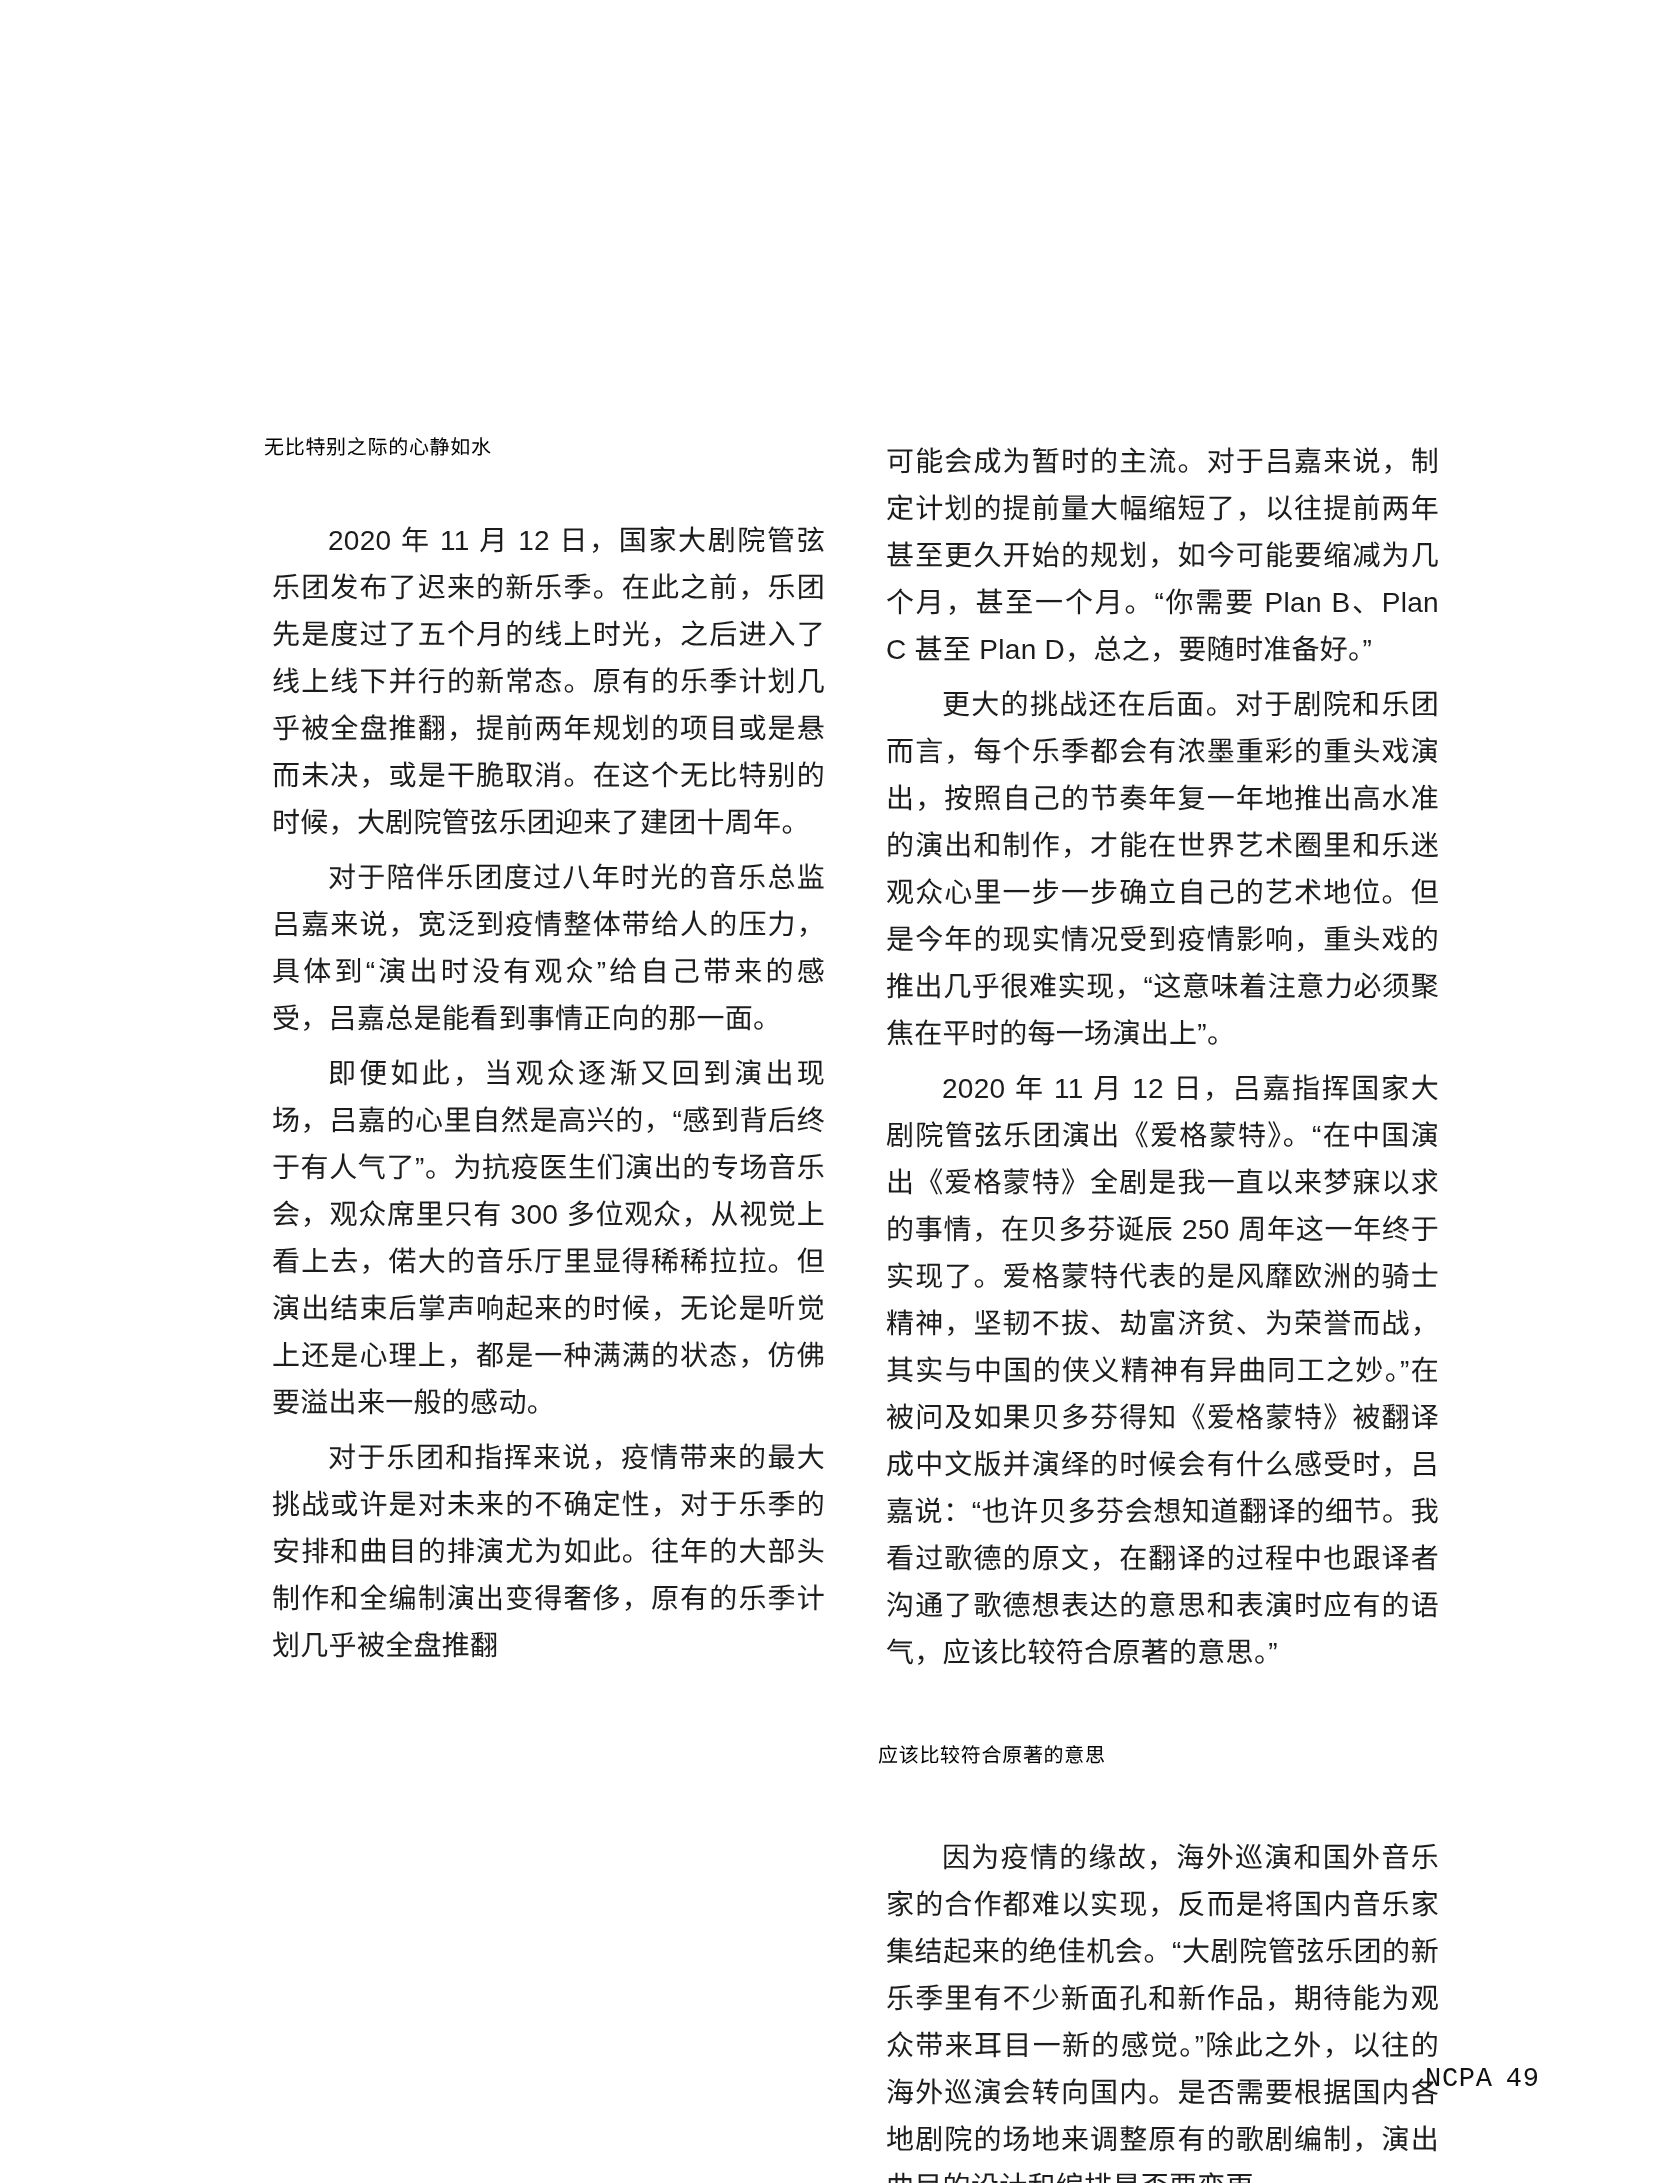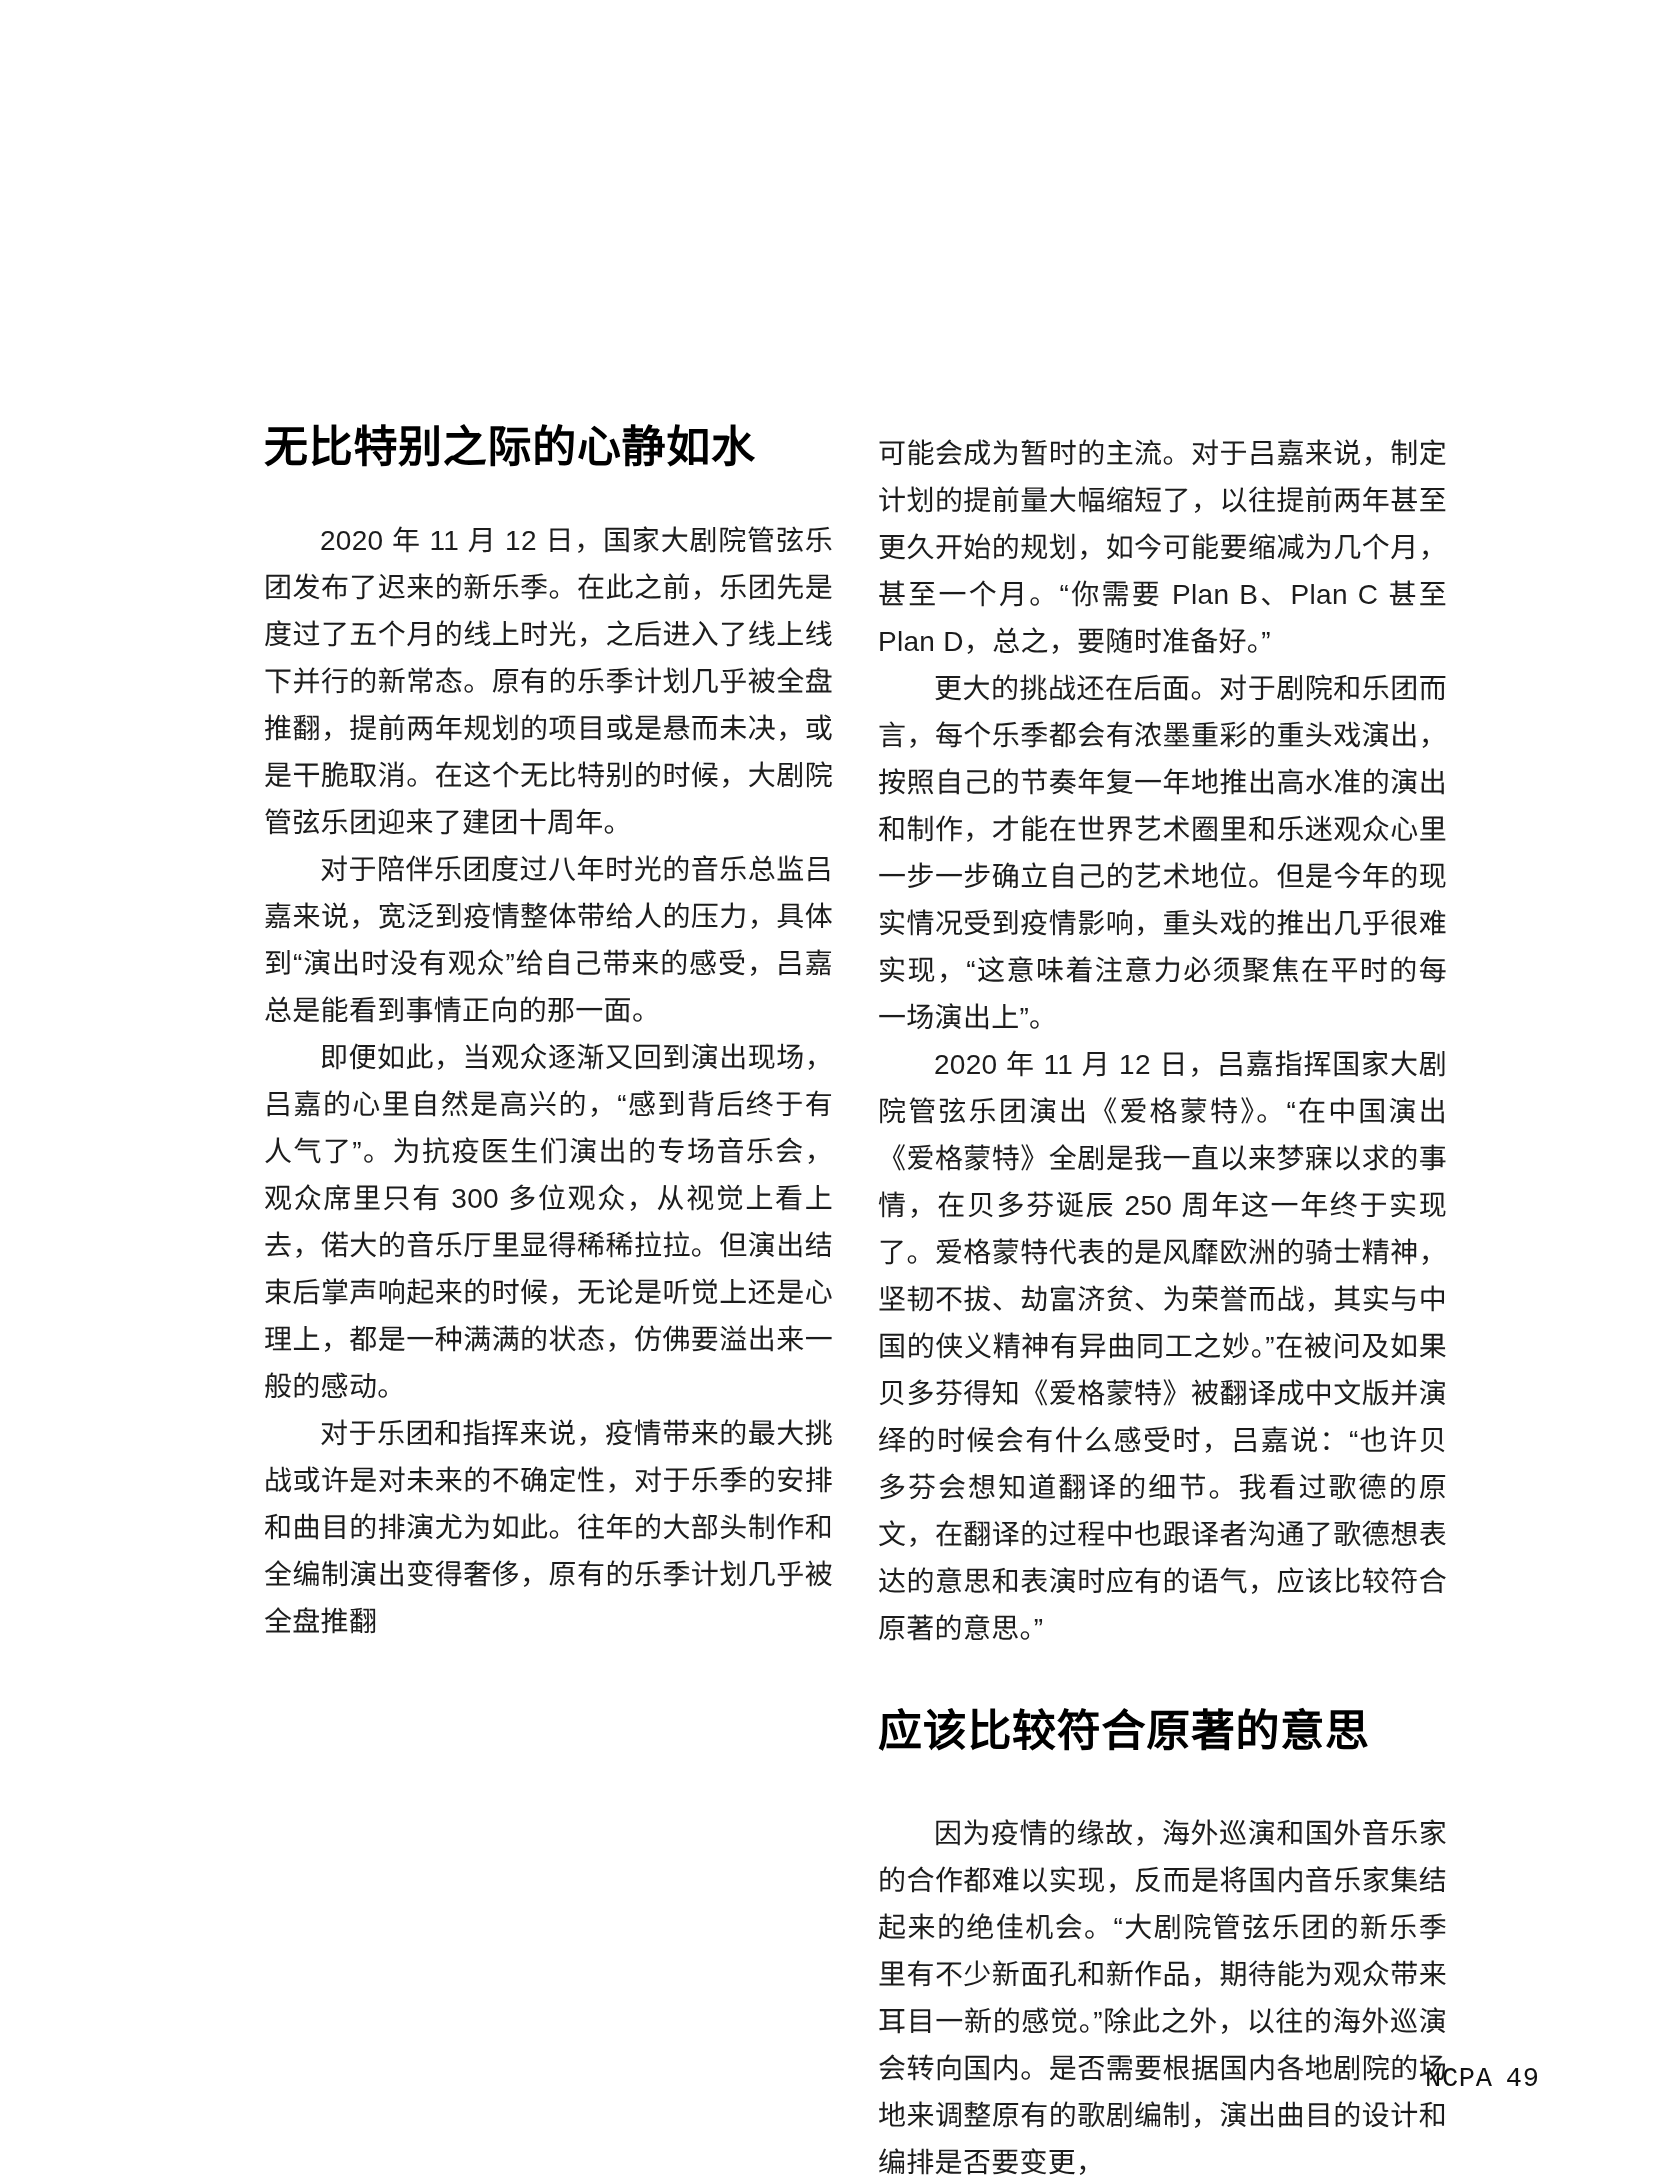--- a/index.html
+++ b/index.html
@@ -25,29 +25,29 @@
     line-height: 47px;
     text-align: justify;
     text-justify: inter-ideograph;
     letter-spacing: 0.3px;
     color: #1c1c1c;
     font-weight: 400;
   }
   #left-column  { left: 264px; }
   #right-column { left: 878px; }
   .column p {
-    margin: 0;
+    margin: 8px;
     padding: 0;
     text-indent: 2em;
   }
   .column p.continuation { text-indent: 0; }
   .section-heading {
-    font-size: 44px;
+    font-size: 20px;
     line-height: 34px;
-    font-weight: 700;
+    font-weight: 400;
     color: #000000;
     margin: 0;
     text-indent: 0;
     letter-spacing: 0.7px;
     text-align: left;
   }
   #left-column .section-heading { margin-bottom: 53px; }
   #right-column .section-heading { margin-top: 62px; margin-bottom: 62px; }
   #page-footer {
     position: absolute;

